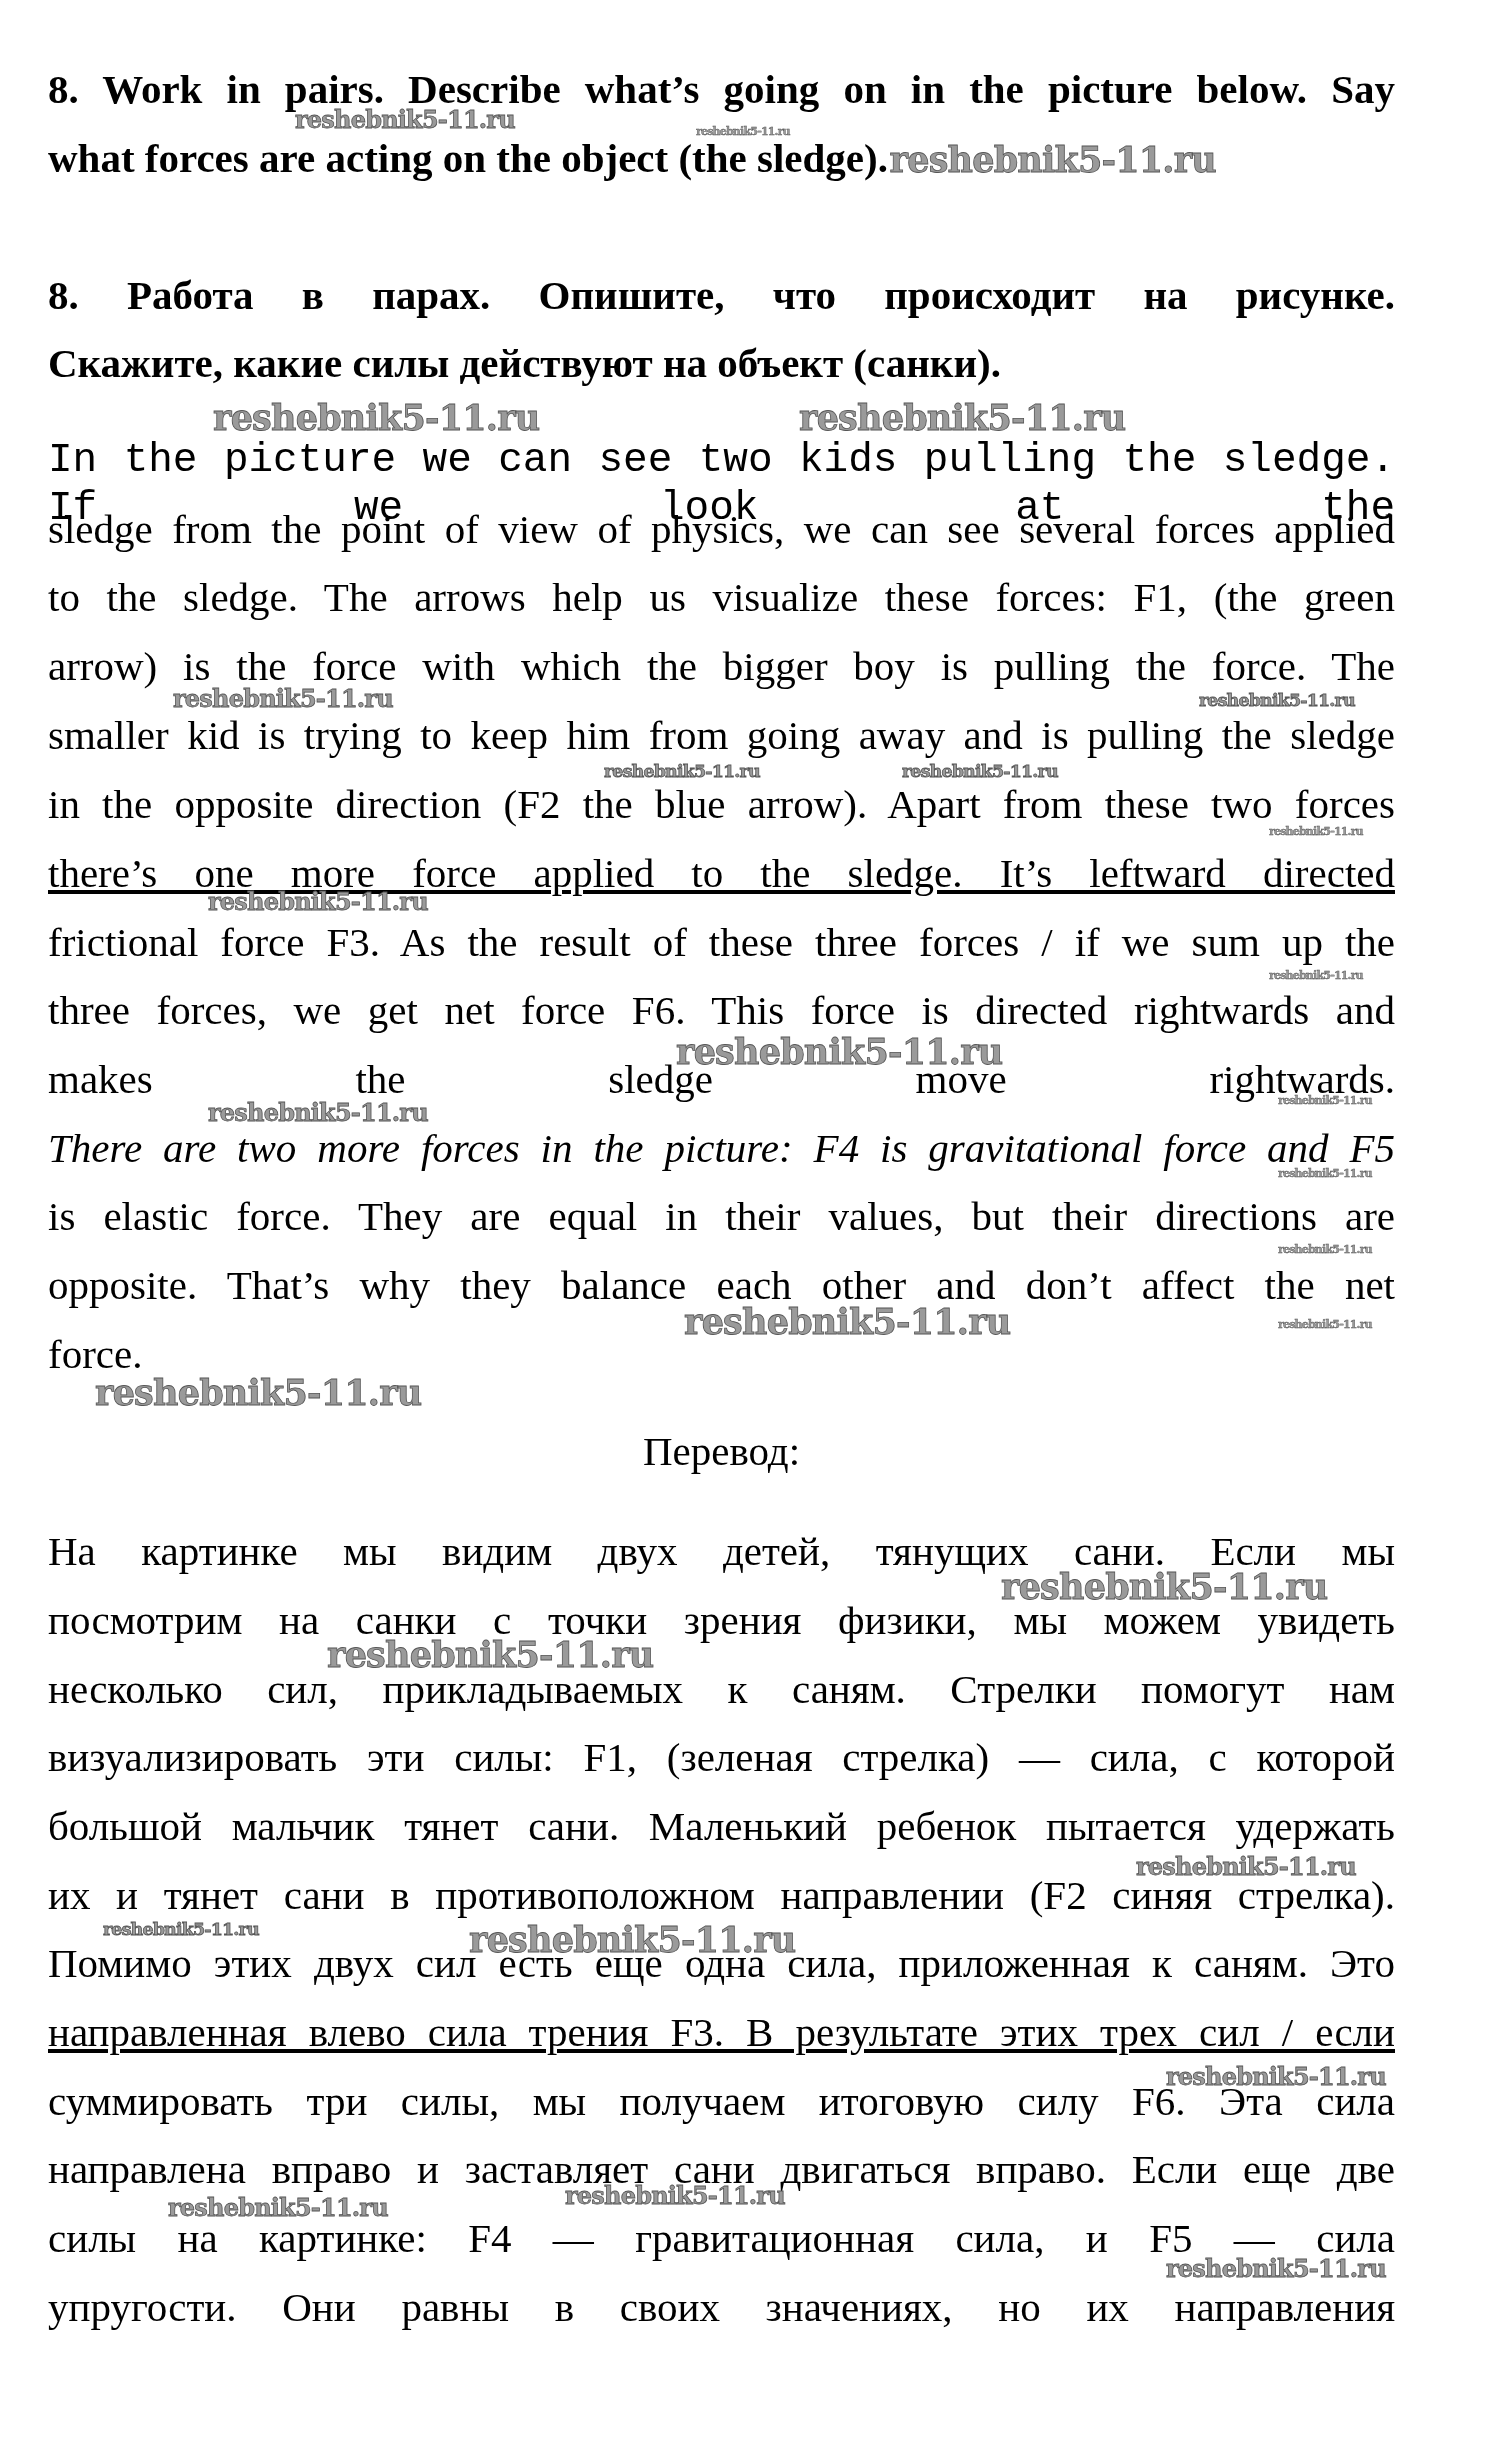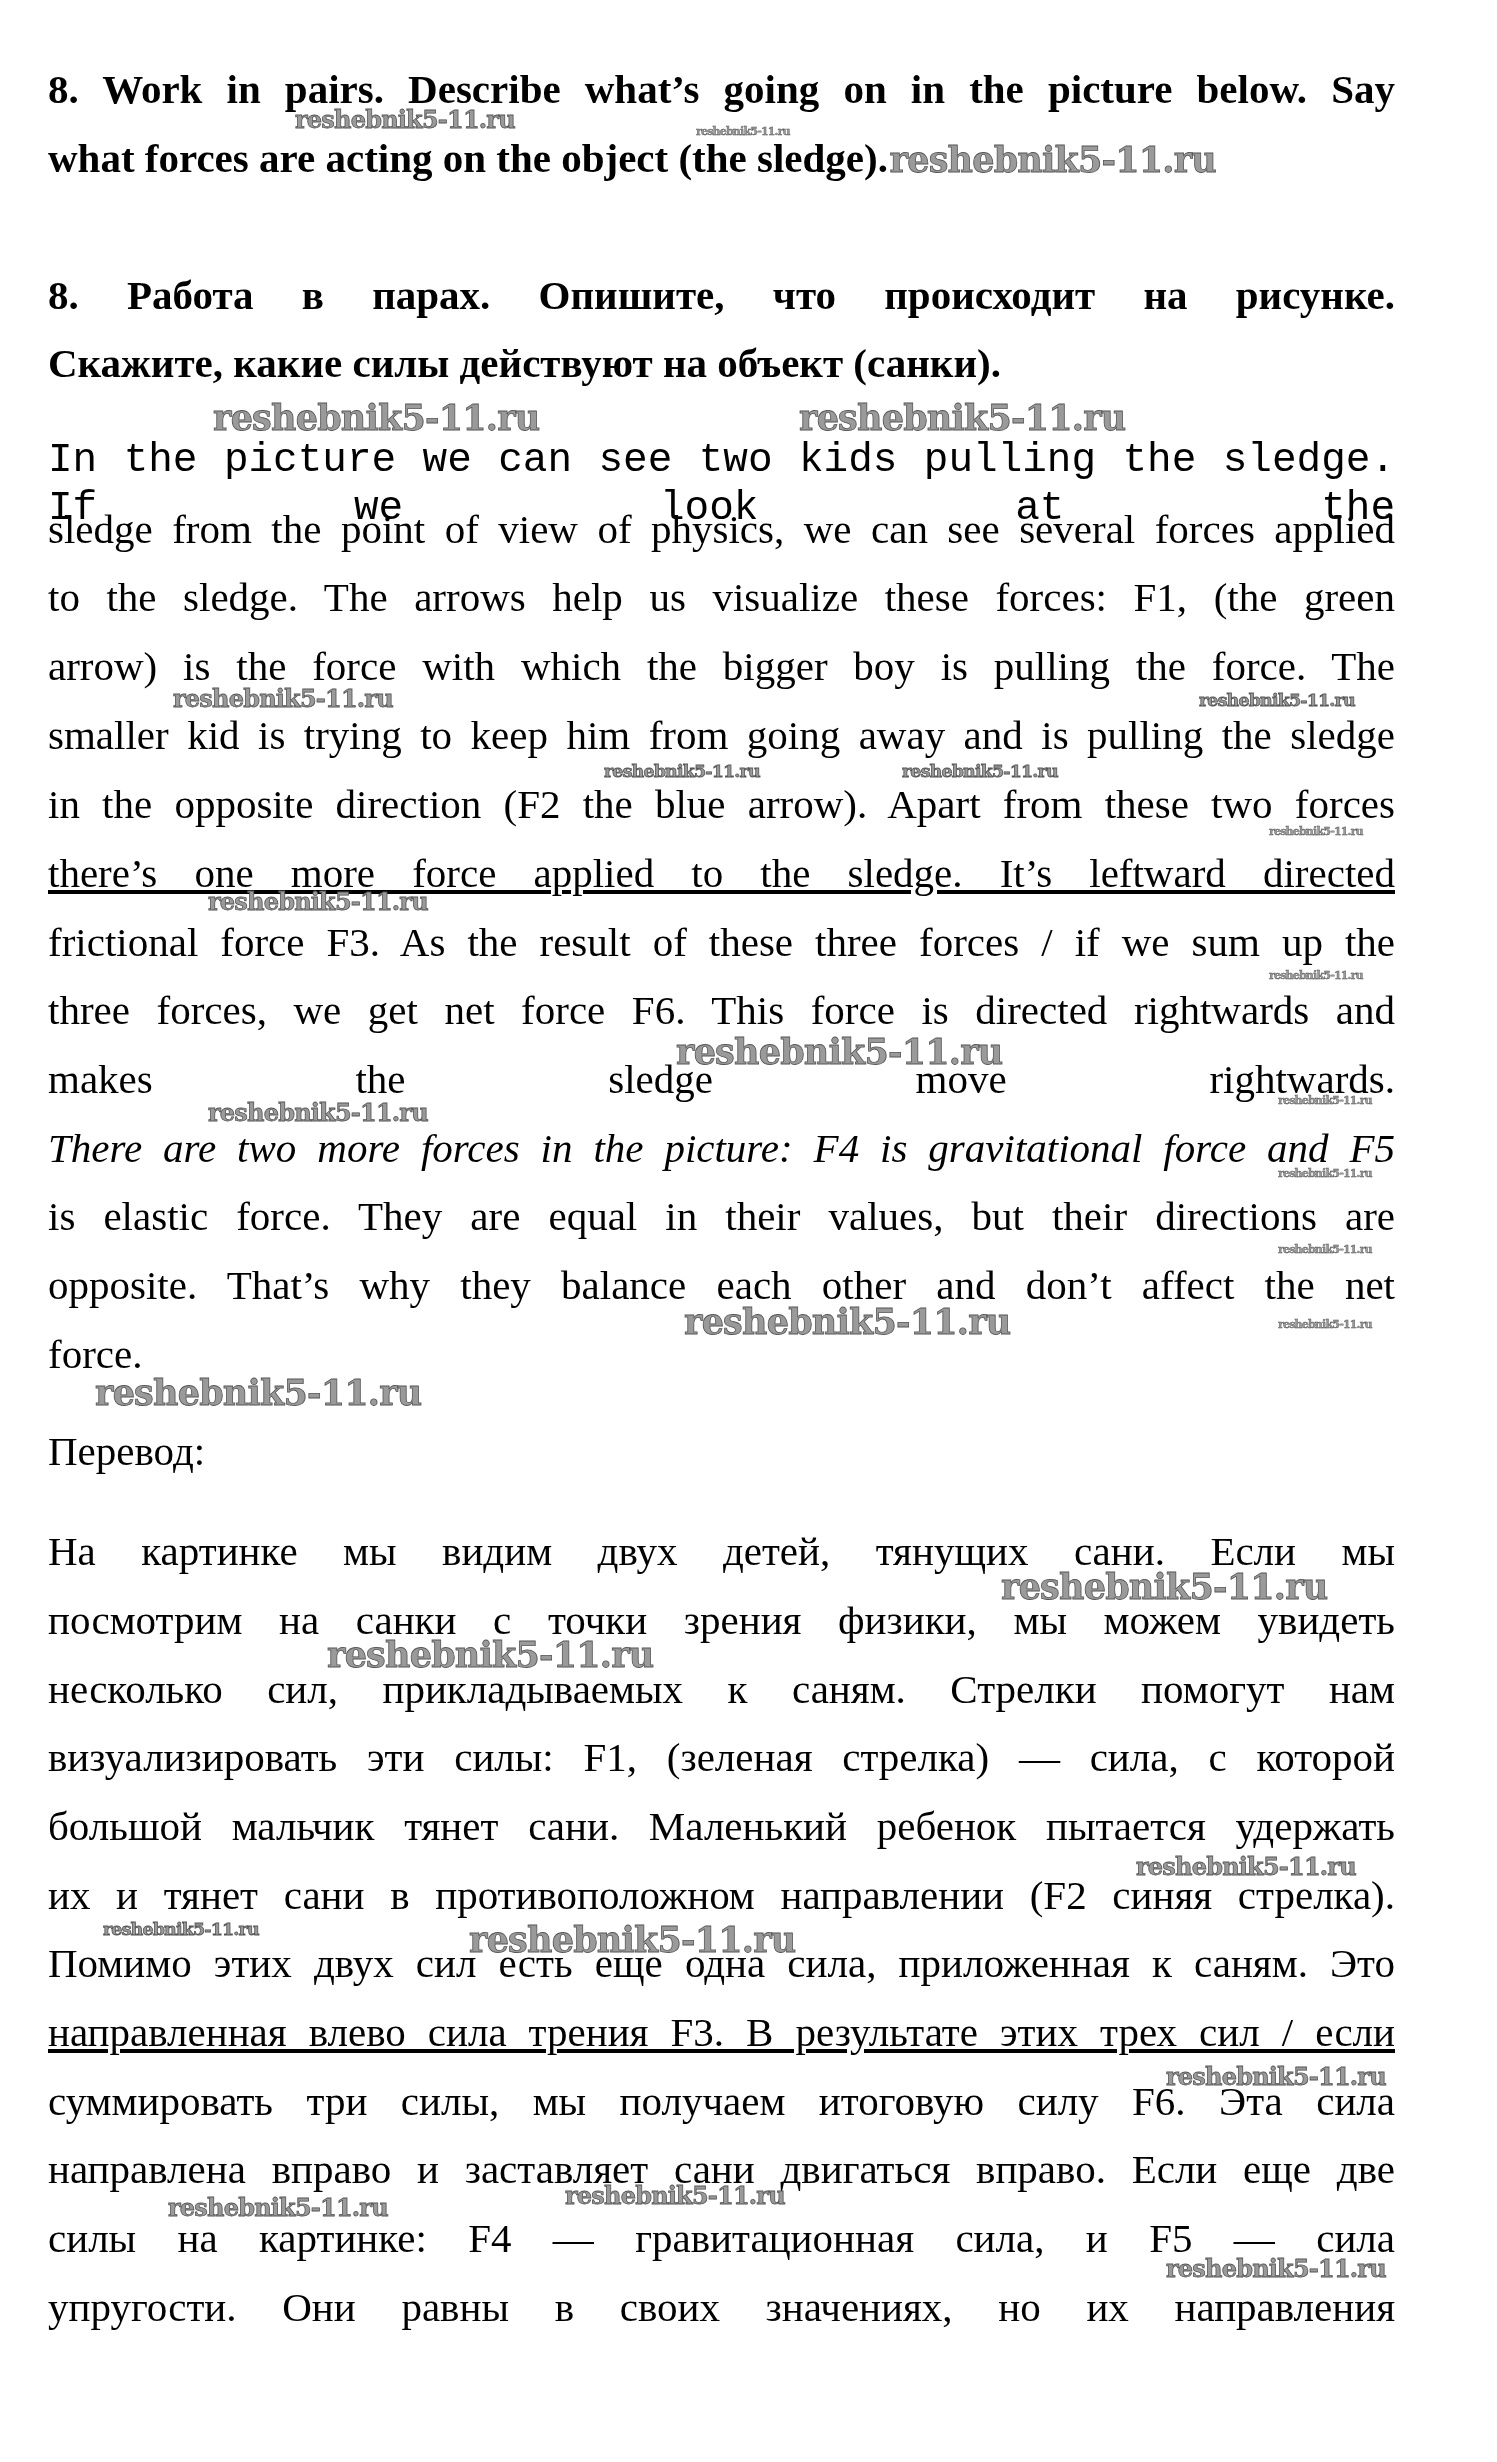--- a/index.html
+++ b/index.html
@@ -1,20 +1,20 @@
 <!DOCTYPE html>
 <html style="font-size:12.7px"><head>
 <meta charset="utf-8">
 <style>
   html,body{margin:0;padding:0;background:#fff;}
   body{width:1497px;height:2462px;position:relative;overflow:hidden;font-family:"Liberation Serif","DejaVu Serif",serif;color:#000;}
   .line{position:absolute;left:40px;width:1347px;font-size:41px;line-height:48px;white-space:nowrap;margin-left:8px;}
   .just{text-align:justify;text-align-last:justify;white-space:normal;}
   .bold{font-weight:bold;}
-  .center{text-align:left;}
+  .center{text-align:center;}
   .wm{position:absolute;font-family:"DejaVu Serif","Liberation Serif",serif;font-weight:bold;color:#9a9a9a;-webkit-text-stroke:0.8px #555;letter-spacing:-0.8px;white-space:nowrap;}
   .wm.lg{font-size:35px;}
   .wm.md{font-size:24px;}
   .wm.sm{font-size:17.4px;}
   .wm.xs{font-size:11px;-webkit-text-stroke:0.4px #555;}
 </style>
 </head>
 <body>
 
 <div class="line bold just" style="top:65px;">8. Work in pairs. Describe what’s going on in the picture below. Say</div>

